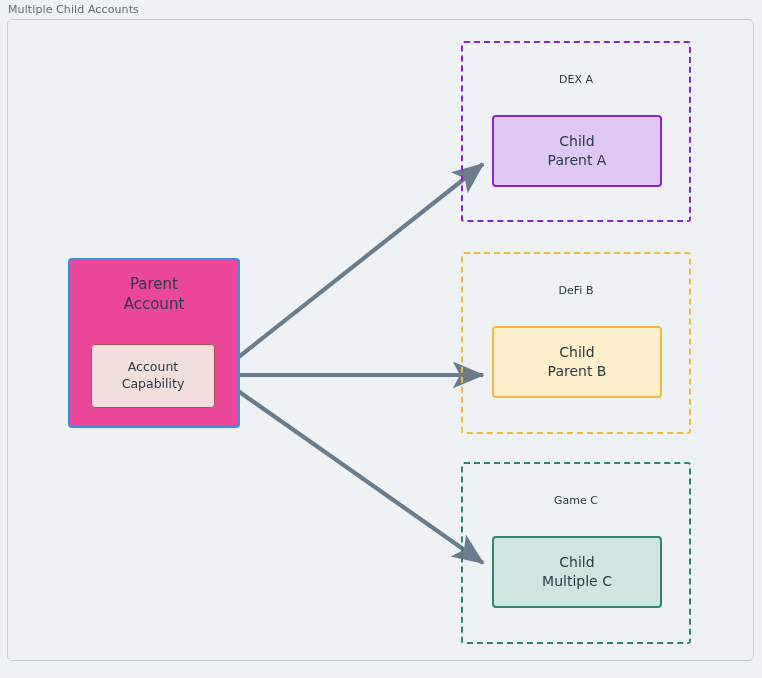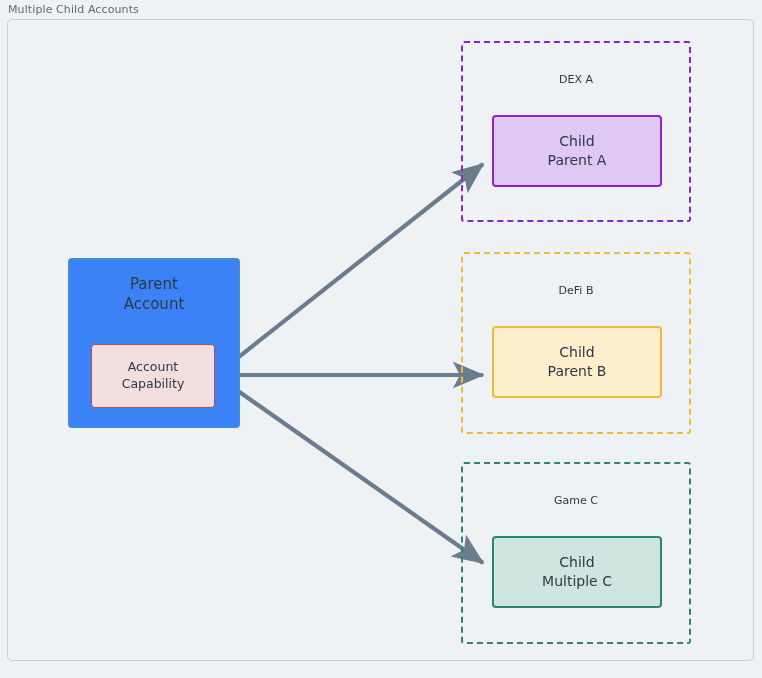--- a/index.html
+++ b/index.html
@@ -49,21 +49,21 @@
     color: #2b3a45;
     line-height: 1.35;
   }
 
   
   .parent-box {
     left: 68px;
     top: 258px;
     width: 172px;
     height: 170px;
-    background: #3b82f6;
+    background: #ec4899;
     border: 2px solid #3d8ddd;
     border-radius: 4px;
     align-items: flex-start;
     justify-content: center;
     padding-top: 14px;
     font-size: 15px;
   }
   .cap-box {
     left: 91px;
     top: 344px;

